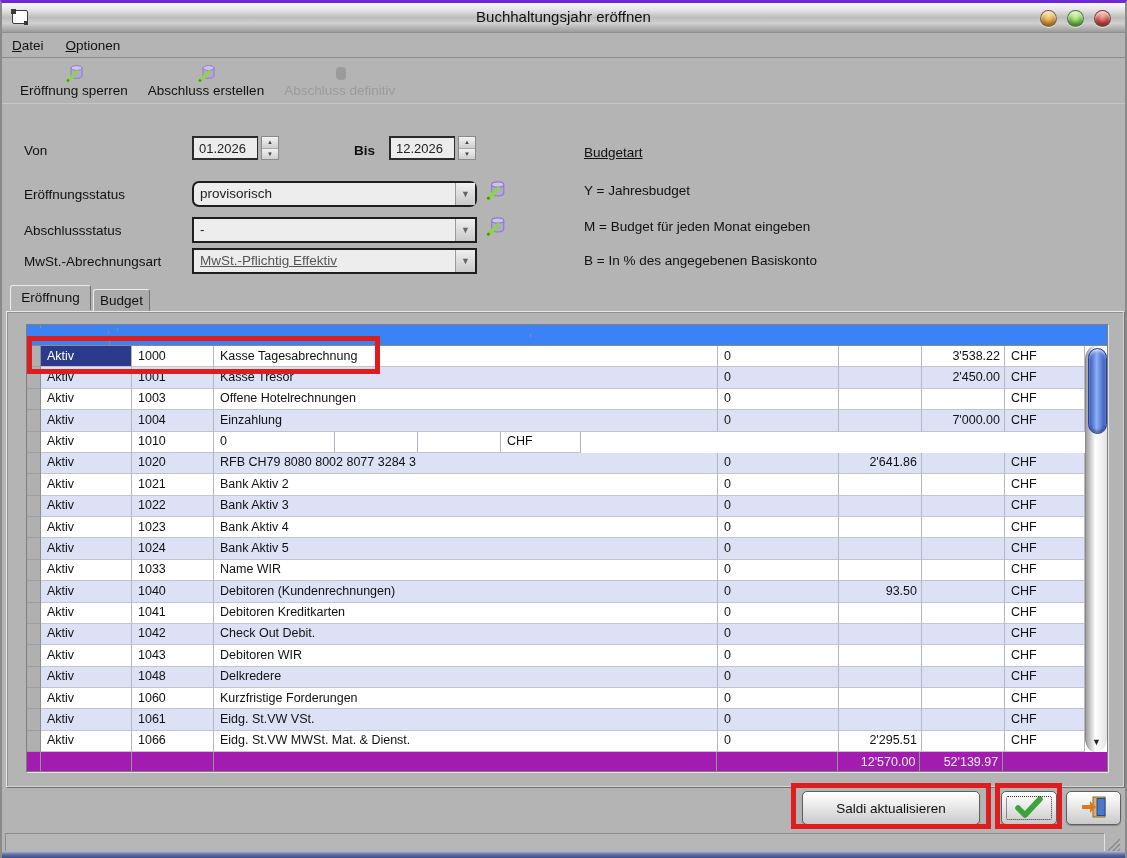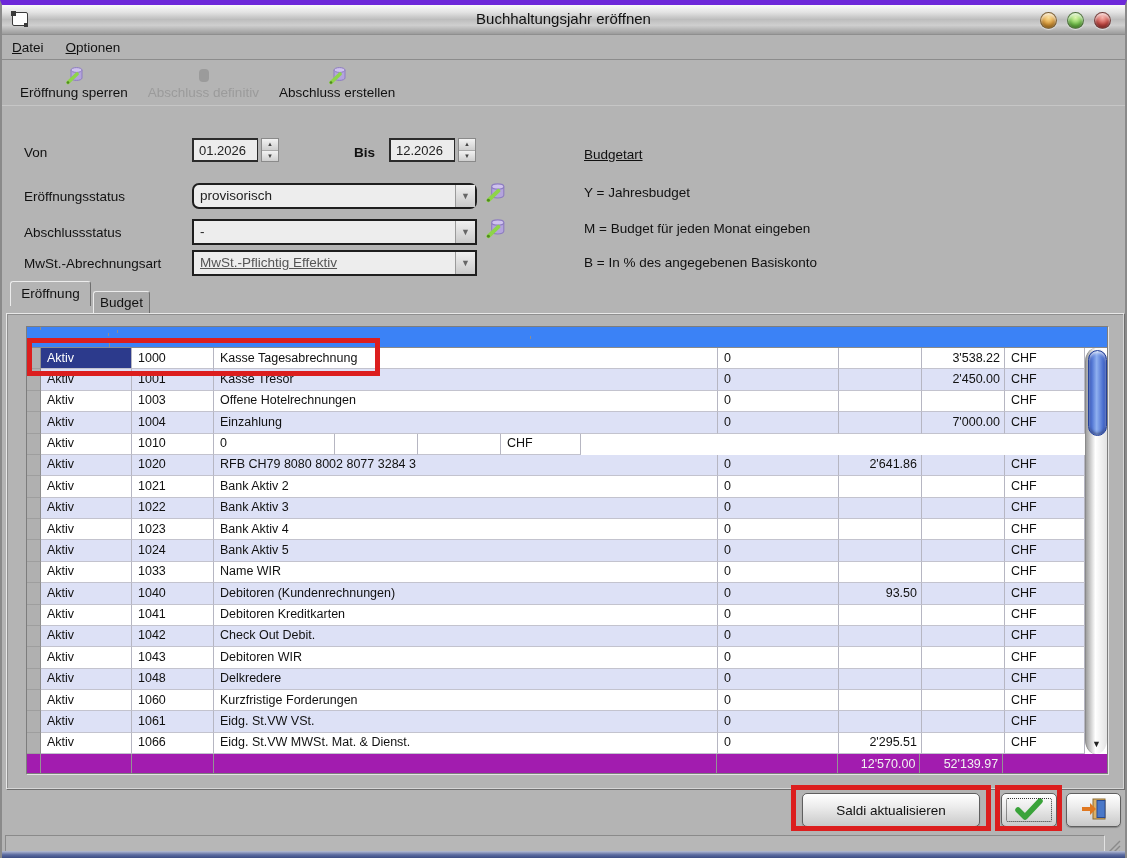--- a/index.html
+++ b/index.html
@@ -1,19 +1,19 @@
 <!DOCTYPE html>
 <html><head>
 <meta charset="utf-8">
 <style>
   * { margin:0; padding:0; box-sizing:border-box; }
   html,body { width:1127px; height:858px; }
   body { font-family:"Liberation Sans","DejaVu Sans",sans-serif; background:#b4b4b4; position:relative; overflow:hidden; }
 
-  .window { position:absolute; inset:0; background:#b4b4b4; border-left:2px solid #8a8a8a; border-right:2px solid #8a8a8a; border-top:5px solid #6d28d9; }
+  .window { position:absolute; inset:0; background:#b4b4b4; border-left:2px solid #8a8a8a; border-right:2px solid #8a8a8a; border-top:3px solid #6d28d9; }
 
   
   .titlebar { position:absolute; left:0; top:0; width:100%; height:30px;
     background:linear-gradient(to bottom,#fafafa 0%,#e3e3e3 25%,#bdbdbd 50%,#cfcfcf 70%,#9b9b9b 100%);
     border-bottom:1px solid #8f8f8f; }
   .title-icon { position:absolute; left:10px; top:7px; width:16px; height:14px; background:#fdfdfd; border:1px solid #3a3a3a; border-radius:2px; }
   .title-icon::before { content:""; position:absolute; left:-2px; top:-2px; width:5px; height:5px; background:#3a3a3a; }
   .title-icon::after { content:""; position:absolute; right:-1px; bottom:-2px; width:4px; height:4px; background:#3a3a3a; }
   .title-text { position:absolute; left:0; right:0; top:5px; text-align:center; font-size:15px; color:#111; }
   .lights { position:absolute; right:14px; top:7px; display:flex; gap:10px; }
@@ -44,21 +44,21 @@
   .combo .cval { flex:1; font-size:13.5px; color:#222; padding:3px 0 0 6px; white-space:nowrap; overflow:hidden; }
   .combo .cval.dim { color:#555;text-decoration:underline; }
   .combo .carrow { width:20px; border-left:1px solid #9a9a9a; background:linear-gradient(#f0f0f0,#c9c9c9); display:flex; align-items:center; justify-content:center; font-size:9px; color:#666; }
   .dbicon { position:absolute; width:22px; height:22px; }
 
   .binfo { position:absolute; font-size:13.5px; color:#111; }
   .binfo.head { text-decoration:underline; }
 
   
   .tab { position:absolute; font-size:13.5px; color:#111; text-align:center; border:1px solid #6e6e6e; border-bottom:none; border-top-color:#ececec; border-left-color:#ececec; border-radius:3px 3px 0 0; }
-  .tab.active { left:8px; top:276px; width:81px; height:25px; background:#b4b4b4; z-index:3; padding-top:4px; }
+  .tab.active { left:8px; top:282px; width:81px; height:25px; background:#b4b4b4; z-index:3; padding-top:4px; }
   .tab.inactive { left:91px; top:286px; width:57px; height:23px; background:#aaaaaa; padding-top:3px; }
   .panel { position:absolute; left:4px; top:308px; width:1119px; height:477px; background:#b4b4b4; border:1px solid #6f6f6f; border-top-color:#e8e8e8; border-left-color:#e8e8e8; box-shadow:inset -1px -1px 0 #d6d6d6, inset 1px 1px 0 #8f8f8f; z-index:2; }
 
   
   .table { position:absolute; left:24px; top:321px; width:1082px; height:448px; background:#fff; border:1px solid #7d7d7d; box-shadow:1px 1px 0 #e4e4e4; z-index:4; display:flex; flex-direction:column; font-size:12.5px; }
   .thead { height:21px; display:flex; background:#3b82f6; border-bottom:1px solid #8a8a8a; color:#111;flex-direction:column; }
   .hcell { padding:3px 0 0 6px; border-right:1px solid #8e8e8e; overflow:hidden; white-space:nowrap; }
   .hcell.num { text-align:right; padding-right:4px; padding-left:0; }
   .w-marker{width:14px;} .w-kontotyp{width:91px;} .w-konto{width:82px;} .w-name{width:504px;}
   .w-mwst{width:121px;} .w-soll{width:83px;} .w-haben{width:83px;} .w-waehrung{width:80px;}
@@ -119,38 +119,38 @@
       <span class="ticon">
         <svg width="20" height="20" viewBox="0 0 20 20">
           <path d="M7 5 v8 a5.5 2.4 0 0 0 11 0 v-8" fill="#b4a4dd" stroke="#8d7cc0" stroke-width="1"></path>
           <ellipse cx="12.5" cy="5" rx="5.5" ry="2.4" fill="#cfc2ee" stroke="#8d7cc0" stroke-width="1"></ellipse>
           <line x1="13" y1="9" x2="4" y2="17.5" stroke="#8ed44a" stroke-width="3.6" stroke-linecap="round"></line>
           <circle cx="4" cy="17.5" r="1.3" fill="#4f8a1e"></circle>
         </svg>
       </span>
       <span>Eröffnung sperren</span>
     </div>
-    <div class="tool-btn disabled">
-      <span class="ticon">
-        <svg width="20" height="20" viewBox="0 0 20 20">
-          <rect x="6" y="4" width="10" height="13" rx="4" fill="#9b9b9b"></rect>
-        </svg>
-      </span>
-      <span>Abschluss definitiv</span>
-    </div>
     <div class="tool-btn">
       <span class="ticon">
         <svg width="20" height="20" viewBox="0 0 20 20">
           <path d="M7 5 v8 a5.5 2.4 0 0 0 11 0 v-8" fill="#b4a4dd" stroke="#8d7cc0" stroke-width="1"></path>
           <ellipse cx="12.5" cy="5" rx="5.5" ry="2.4" fill="#cfc2ee" stroke="#8d7cc0" stroke-width="1"></ellipse>
           <line x1="13" y1="9" x2="4" y2="17.5" stroke="#8ed44a" stroke-width="3.6" stroke-linecap="round"></line>
           <circle cx="4" cy="17.5" r="1.3" fill="#4f8a1e"></circle>
         </svg>
       </span>
       <span>Abschluss erstellen</span>
+    </div>
+    <div class="tool-btn disabled">
+      <span class="ticon">
+        <svg width="20" height="20" viewBox="0 0 20 20">
+          <rect x="6" y="4" width="10" height="13" rx="4" fill="#9b9b9b"></rect>
+        </svg>
+      </span>
+      <span>Abschluss definitiv</span>
     </div>
   </div>
 
   <div class="flabel" style="left:22px; top:140px;">Von</div>
   <div class="spin-box" style="left:190px; top:133px;">
     <div class="spin-text">01.2026</div>
     <div class="spinner">
         <div>▲</div>
         <div>▼</div>
       </div>

